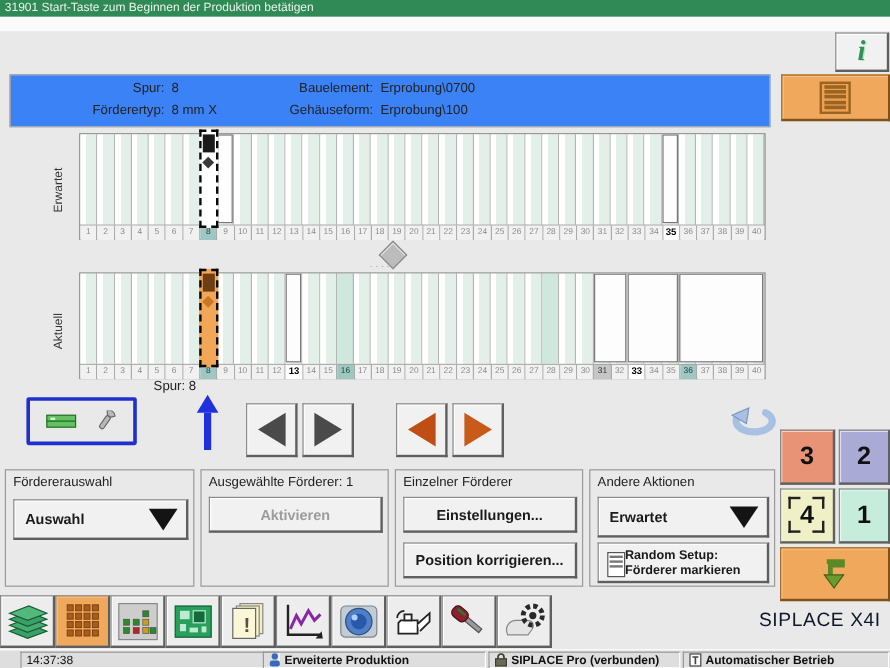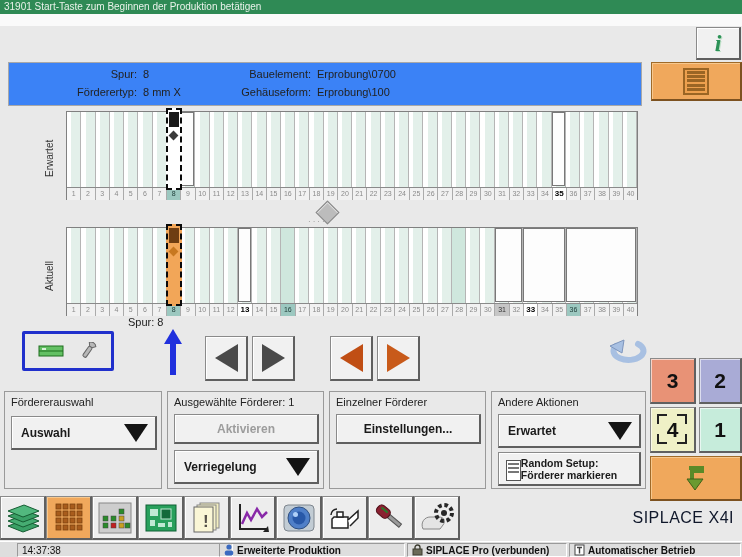--- a/index.html
+++ b/index.html
@@ -402,30 +402,29 @@
       <span>Auswahl</span>
       <span class="dd-tri"></span>
     </div>
   </div>
 
   <div class="panel" style="left:167px;width:157px;">
     <div class="panel-title">Ausgewählte Förderer: 1</div>
     <div class="btn3d pbtn disabled" style="left:6px;top:22px;width:145px;height:30px;">
       <span>Aktivieren</span>
     </div>
-    <div class="btn3d pbtn dd" style="left:6px;top:58px;width:145px;height:34px;">
-      <span>Verriegelung</span>
-      <span class="dd-tri"></span>
-    </div>
   </div>
 
   <div class="panel" style="left:329px;width:157px;">
     <div class="panel-title">Einzelner Förderer</div>
     <div class="btn3d pbtn" style="left:6px;top:22px;width:145px;height:30px;">
       <span>Einstellungen...</span>
+    </div>
+    <div class="btn3d pbtn" style="left:6px;top:60px;width:145px;height:30px;">
+      <span>Position korrigieren...</span>
     </div>
   </div>
 
   <div class="panel" style="left:491px;width:155px;">
     <div class="panel-title">Andere Aktionen</div>
     <div class="btn3d pbtn dd" style="left:6px;top:22px;width:143px;height:34px;">
       <span>Erwartet</span>
       <span class="dd-tri"></span>
     </div>
     <div class="btn3d pbtn" style="left:6px;top:60px;width:143px;height:34px;">

